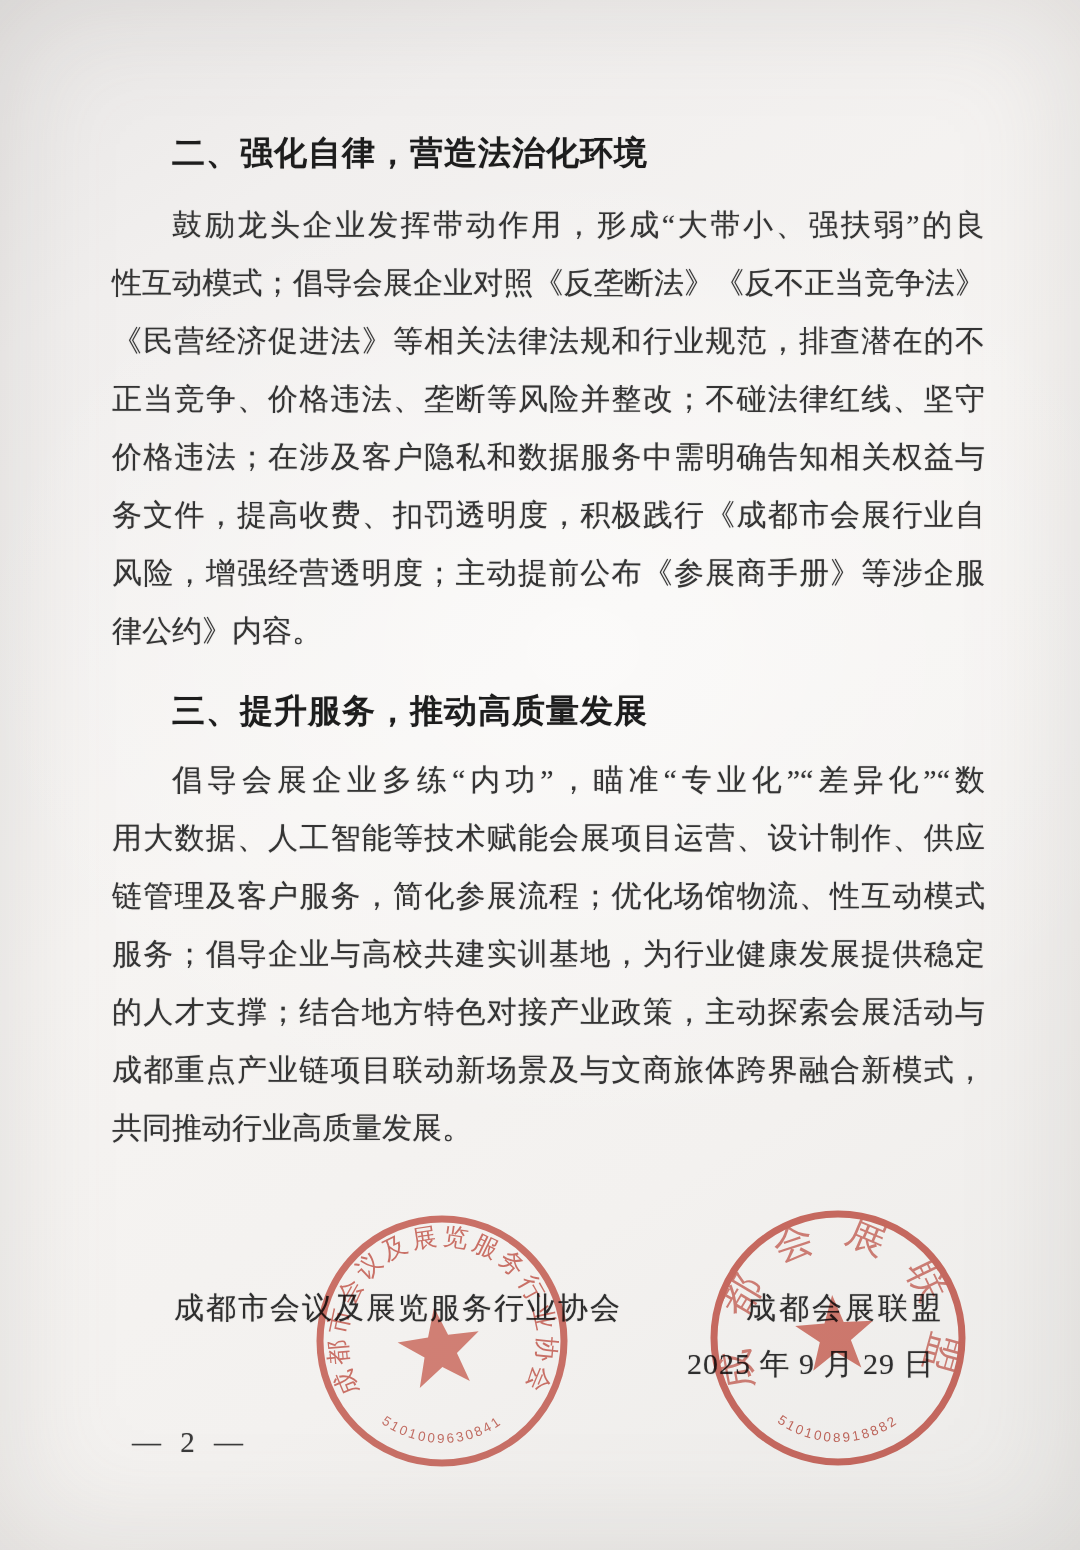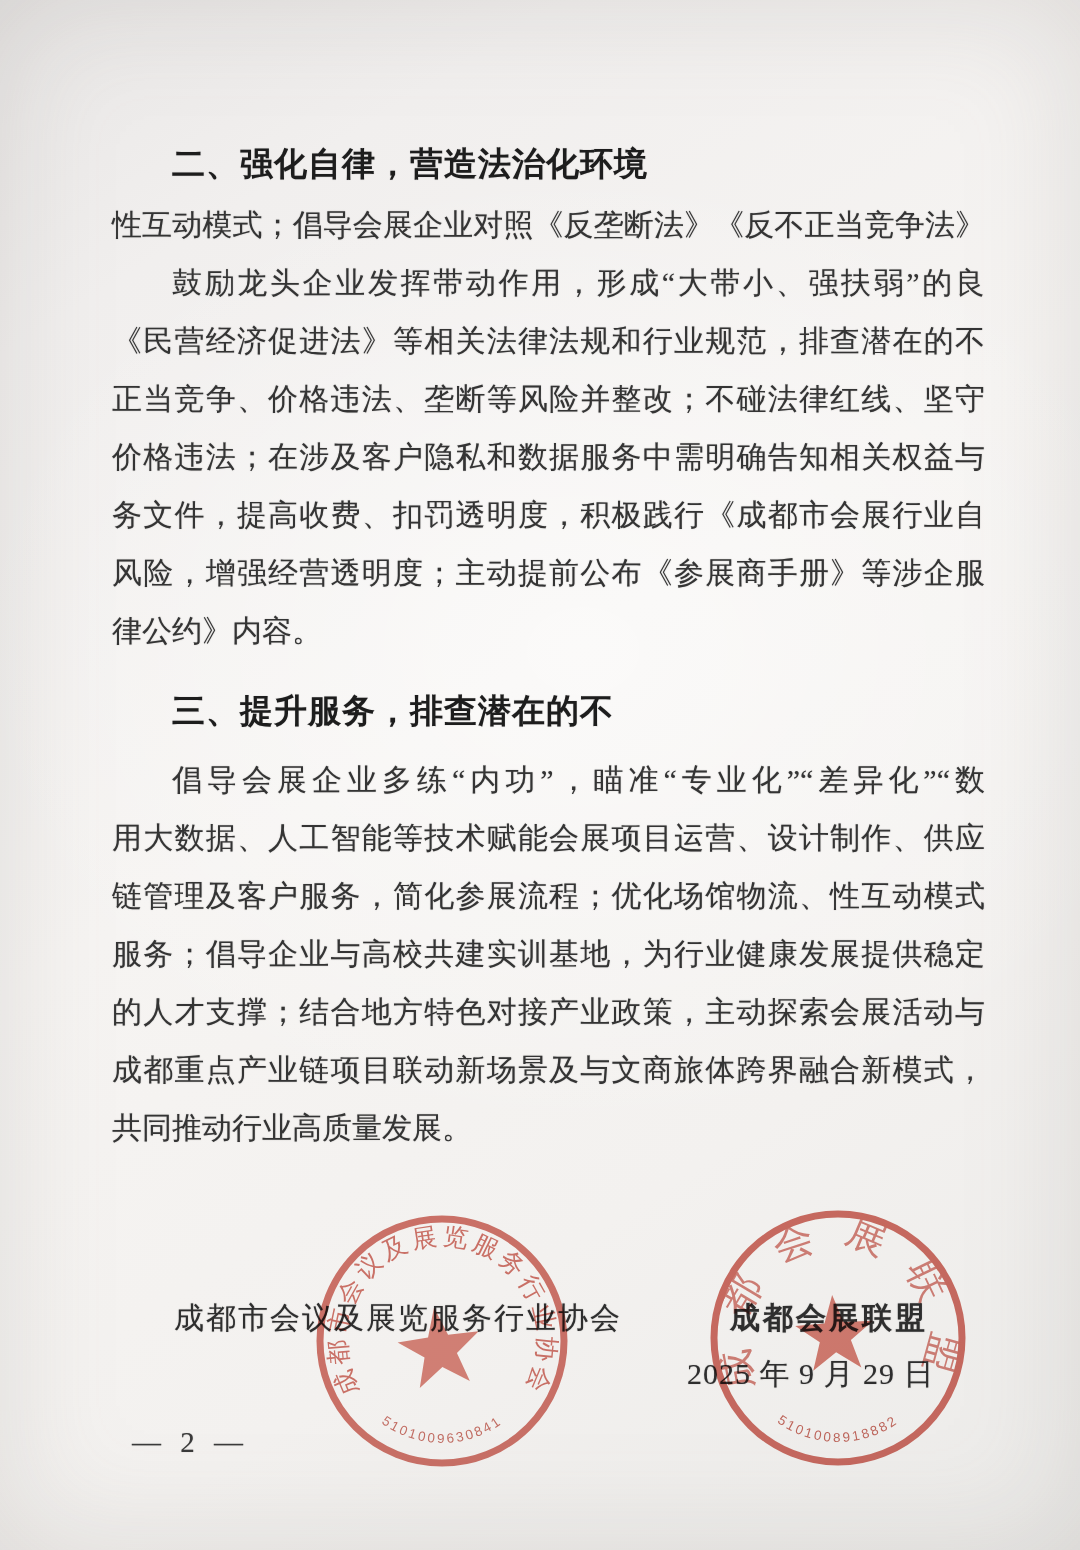--- a/index.html
+++ b/index.html
@@ -28,54 +28,54 @@
     text-shadow:0 0 1.2px rgba(60,60,60,.4);
   }
   .line{
     height:58px;line-height:58px;white-space:nowrap;
     text-align:justify;text-align-last:justify;
   }
   .line.end{text-align-last:left;}
   .line.indent{text-indent:60px;}
   .sig{
     position:absolute;height:40px;line-height:40px;white-space:nowrap;
-    font-size:30px;color:#2e2e2e;text-shadow:0 0 1.2px rgba(60,60,60,.4);margin-top:10px;
+    font-size:30px;color:#2e2e2e;text-shadow:0 0 1.2px rgba(60,60,60,.4);
   }
   .sig.left-org{left:174px;top:1288px;letter-spacing:2px;}
-  .sig.right-org{left:730px;top:1288px;letter-spacing:3px;font-weight:bold;}
+  .sig.right-org{left:746px;top:1288px;letter-spacing:3px;}
   .sig.date{left:687px;top:1344px;letter-spacing:1px;}
   .pagenum{
     position:absolute;left:132px;top:1424px;height:36px;line-height:36px;
     font-size:29px;color:#3a3a3a;letter-spacing:6px;
     text-shadow:0 0 1px rgba(60,60,60,.4);
   }
   .seal-layer{
     position:absolute;left:0;top:0;width:1080px;height:1550px;
     pointer-events:none;mix-blend-mode:multiply;
   }
 </style>
 </head>
 <body>
 
 <div class="page">
 
-  <div class="heading" style="top:142px;">二、强化自律，营造法治化环境</div>
+  <div class="heading" style="top:131px;">二、强化自律，营造法治化环境</div>
 
   <div class="bodyblock" style="top:196px;">
+    <div class="line indent">鼓励龙头企业发挥带动作用，形成“大带小、强扶弱”的良</div>
     <div class="line">性互动模式；倡导会展企业对照《反垄断法》《反不正当竞争法》</div>
-    <div class="line indent">鼓励龙头企业发挥带动作用，形成“大带小、强扶弱”的良</div>
     <div class="line">《民营经济促进法》等相关法律法规和行业规范，排查潜在的不</div>
     <div class="line">正当竞争、价格违法、垄断等风险并整改；不碰法律红线、坚守</div>
     <div class="line">价格违法；在涉及客户隐私和数据服务中需明确告知相关权益与</div>
     <div class="line">务文件，提高收费、扣罚透明度，积极践行《成都市会展行业自</div>
     <div class="line">风险，增强经营透明度；主动提前公布《参展商手册》等涉企服</div>
     <div class="line end">律公约》内容。</div>
   </div>
 
-  <div class="heading" style="top:689px;">三、提升服务，排查潜在的不</div>
+  <div class="heading" style="top:689px;">三、提升服务，推动高质量发展</div>
 
   <div class="bodyblock" style="top:751px;">
     <div class="line indent">倡导会展企业多练“内功”，瞄准“专业化”“差异化”“数</div>
     <div class="line">用大数据、人工智能等技术赋能会展项目运营、设计制作、供应</div>
     <div class="line">链管理及客户服务，简化参展流程；优化场馆物流、性互动模式</div>
     <div class="line">服务；倡导企业与高校共建实训基地，为行业健康发展提供稳定</div>
     <div class="line">的人才支撑；结合地方特色对接产业政策，主动探索会展活动与</div>
     <div class="line">成都重点产业链项目联动新场景及与文商旅体跨界融合新模式，</div>
     <div class="line end">共同推动行业高质量发展。</div>
   </div>

